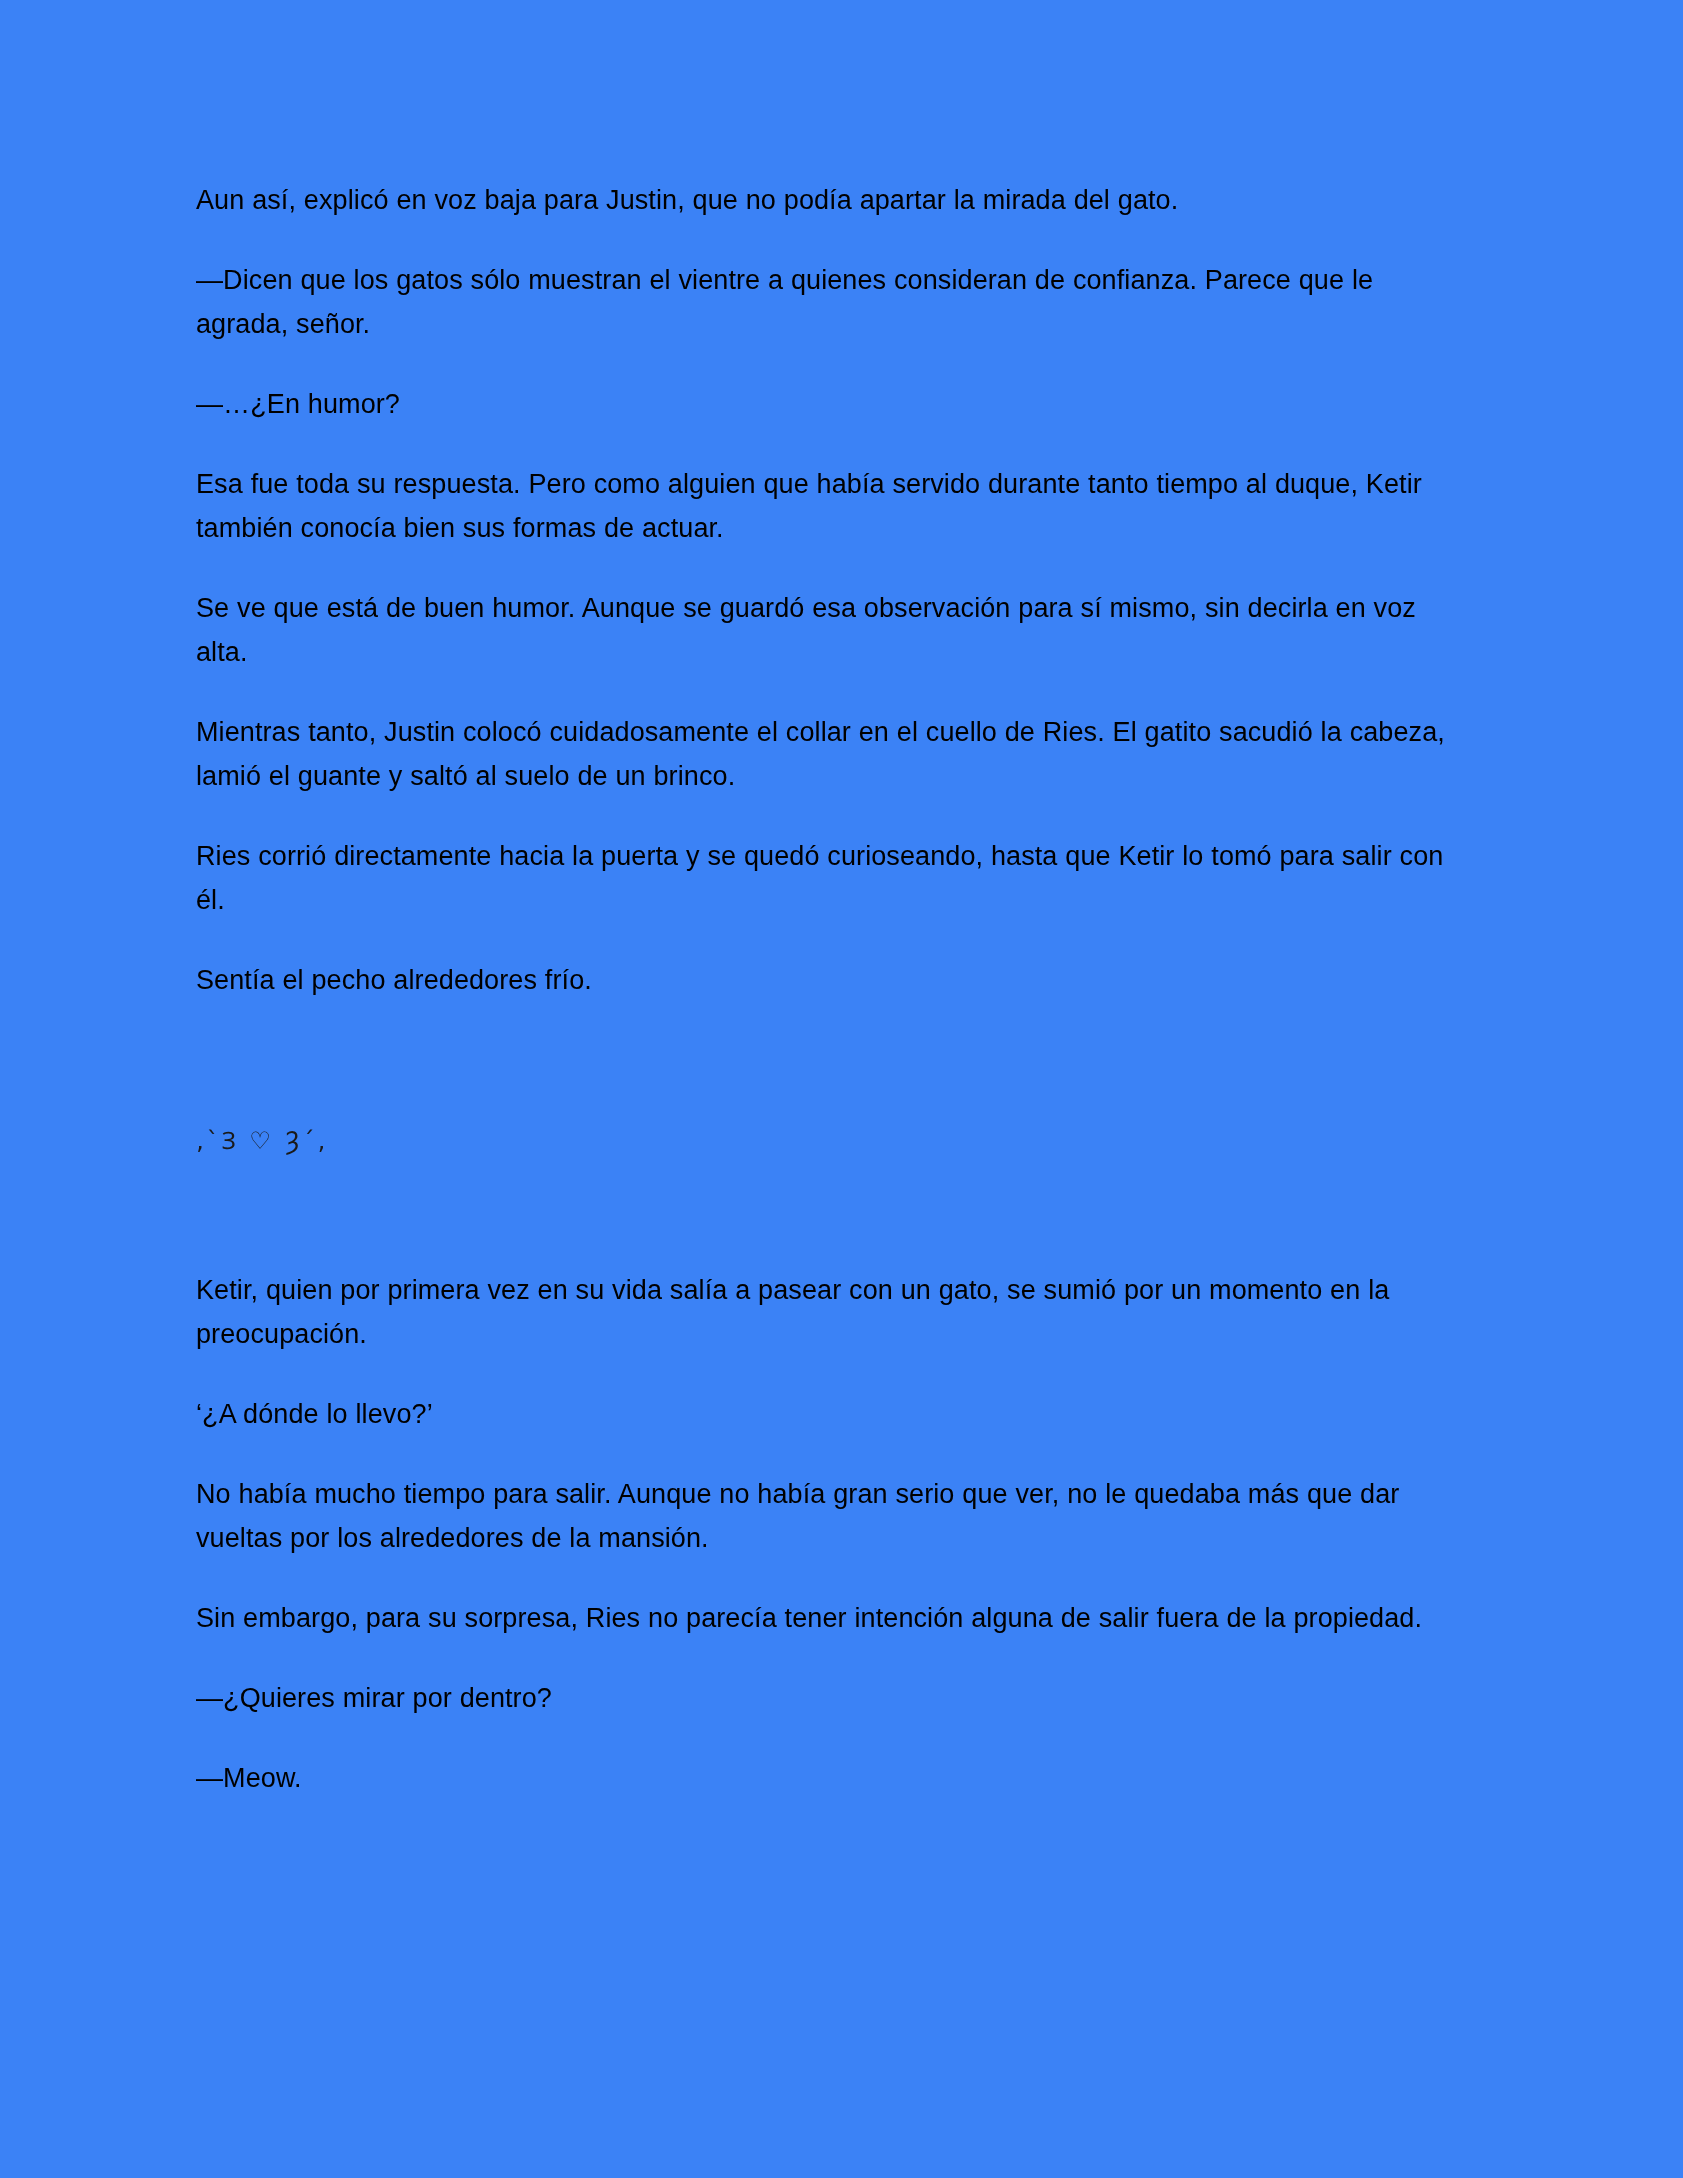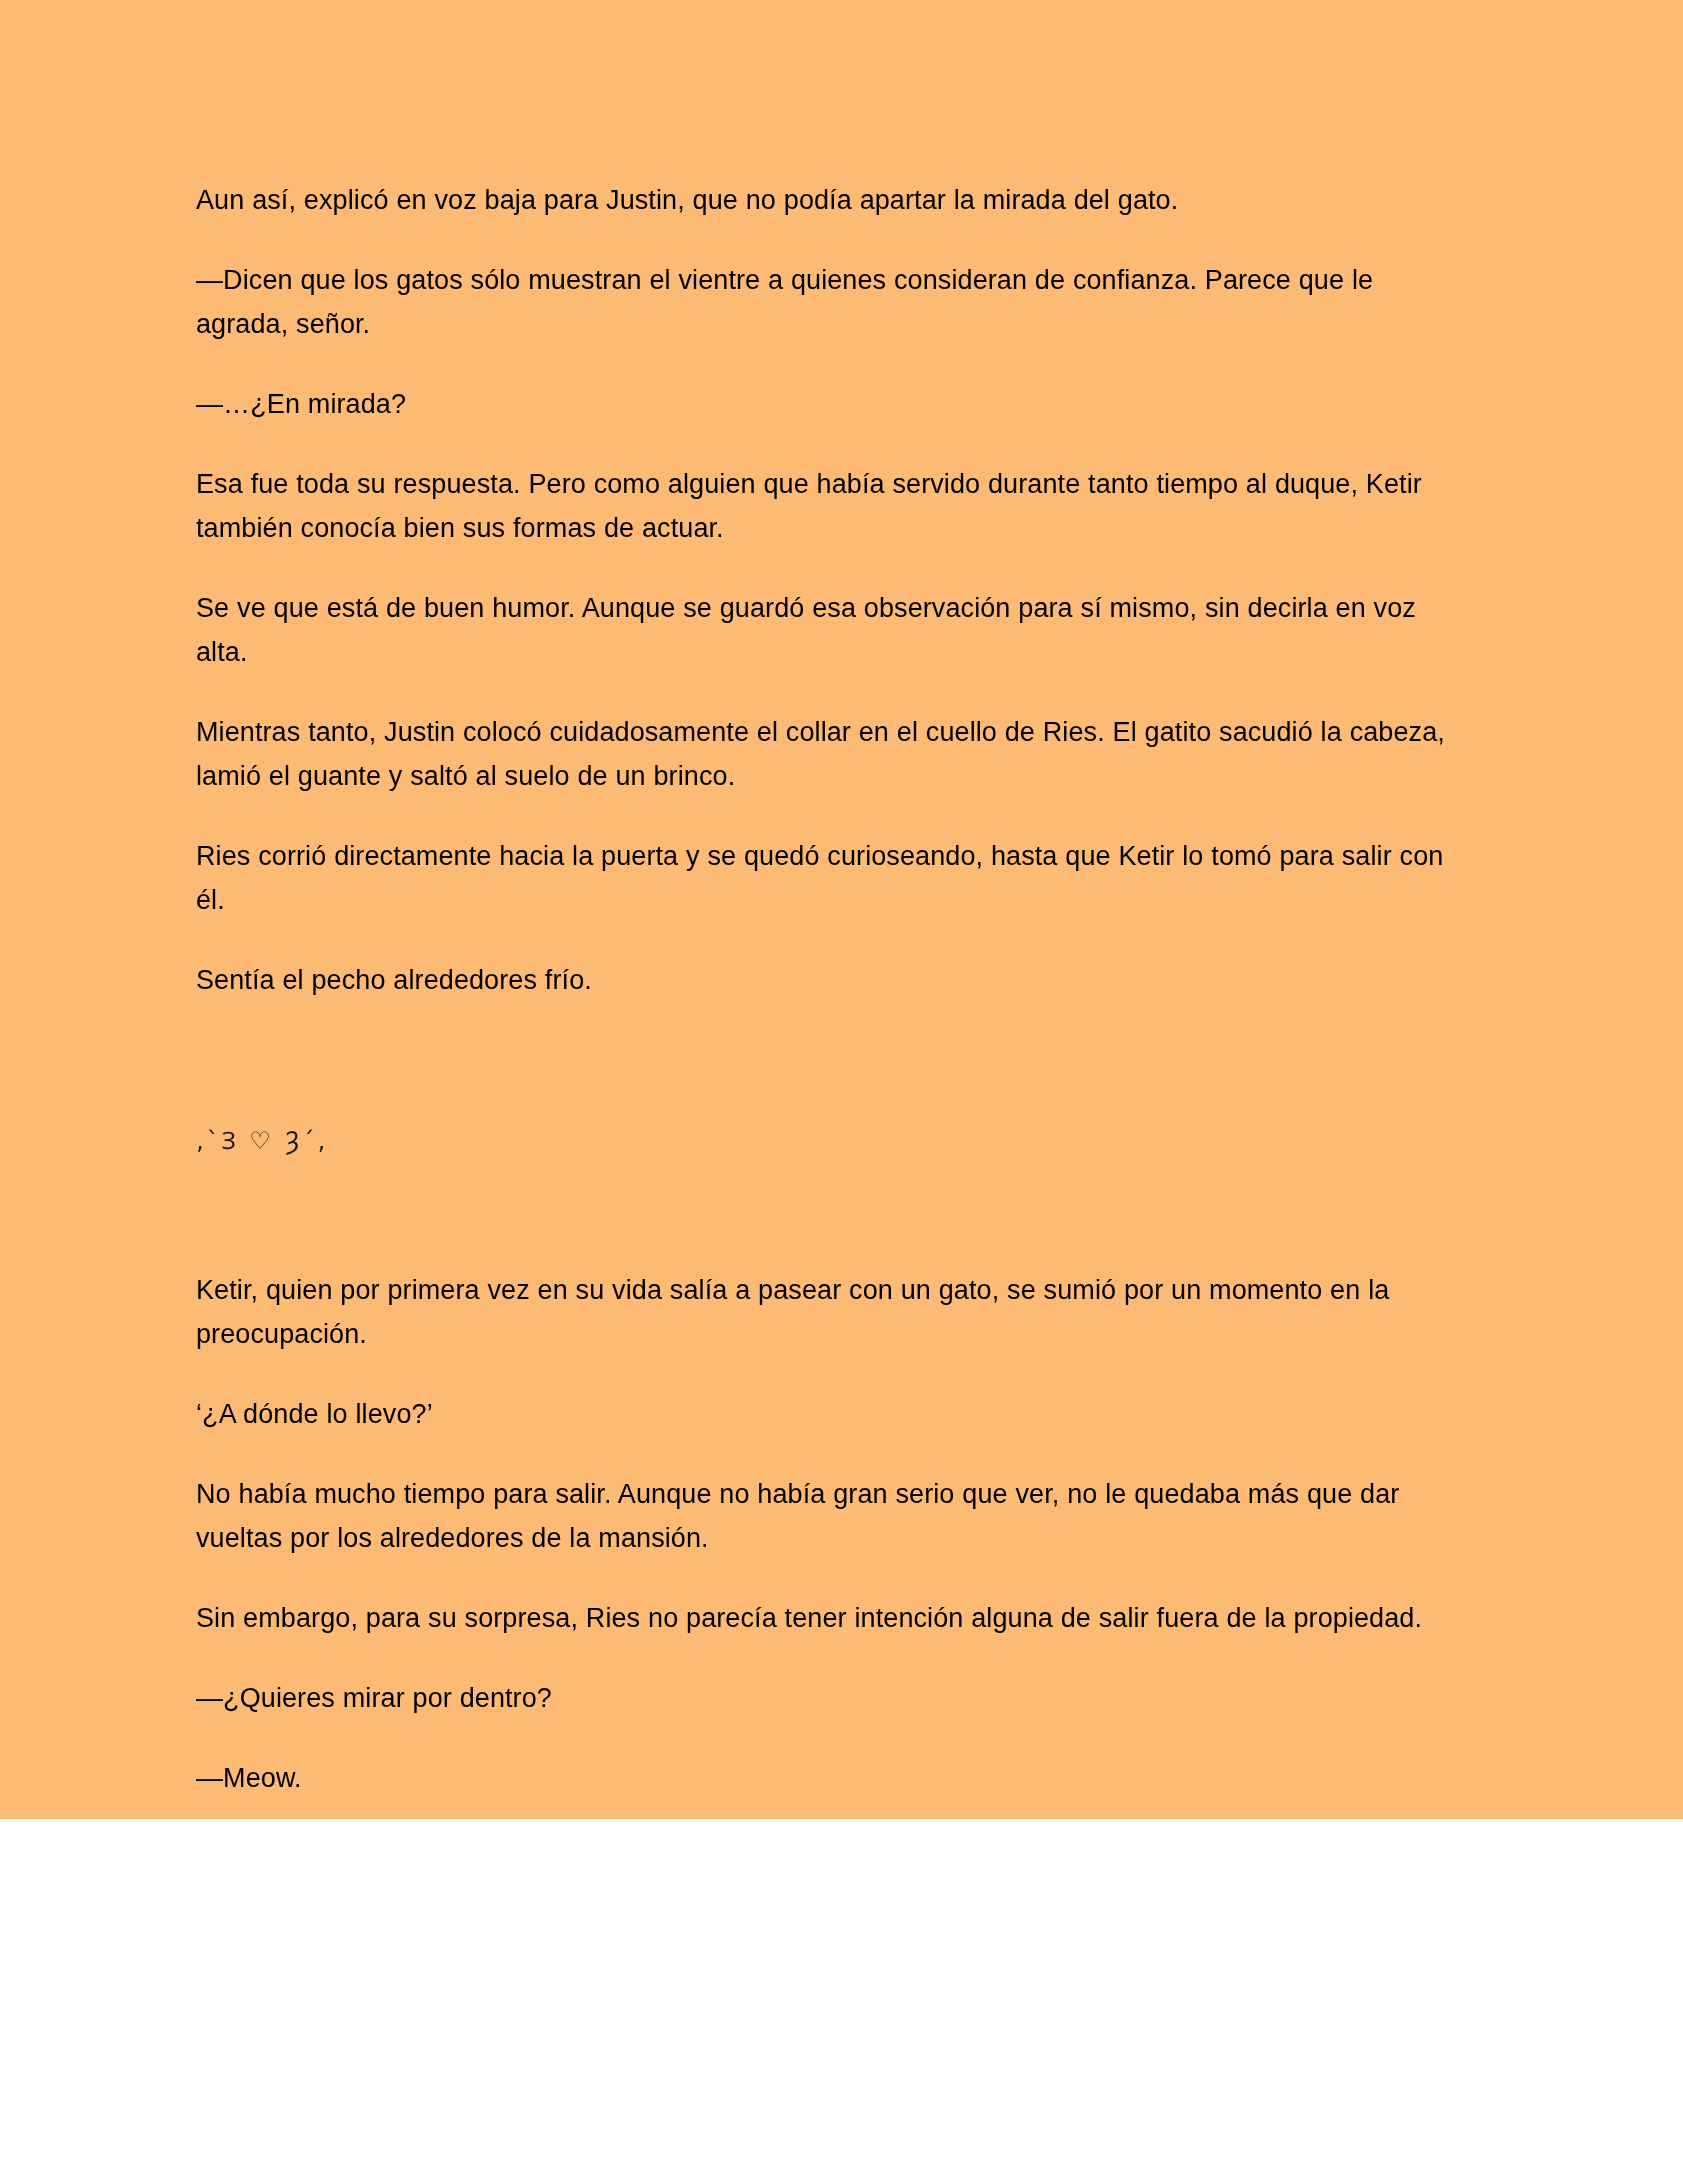--- a/index.html
+++ b/index.html
@@ -14,22 +14,22 @@
     overflow: hidden;
     font-family: "Liberation Sans", "DejaVu Sans", sans-serif;
     color: #000000;
     -webkit-font-smoothing: antialiased;
   }
 
   
   .page {
     position: relative;
     width: 1683px;
-    height: 1819px;
-    background: #fdba74;
+    height: 2178px;
+    background: #3b82f6;
     box-sizing: border-box;
     padding-left: 28px;
   }
 
   
   .doc-body {
     position: absolute;
     left: 196px;
     top: 178px;
     width: 1275px;
@@ -76,21 +76,21 @@
 <body>
 
 <div class="page">
 
   <div class="doc-body">
 
     <p class="para">Aun así, explicó en voz baja para Justin, que no podía apartar la mirada del gato.</p>
 
     <p class="para">—Dicen que los gatos sólo muestran el vientre a quienes consideran de confianza. Parece que le agrada, señor.</p>
 
-    <p class="para">—…¿En mirada?</p>
+    <p class="para">—…¿En humor?</p>
 
     <p class="para">Esa fue toda su respuesta. Pero como alguien que había servido durante tanto tiempo al duque, Ketir también conocía bien sus formas de actuar.</p>
 
     <p class="para">Se ve que está de buen humor. Aunque se guardó esa observación para sí mismo, sin decirla en voz alta.</p>
 
     <p class="para">Mientras tanto, Justin colocó cuidadosamente el collar en el cuello de Ries. El gatito sacudió la cabeza, lamió el guante y saltó al suelo de un brinco.</p>
 
     <p class="para">Ries corrió directamente hacia la puerta y se quedó curioseando, hasta que Ketir lo tomó para salir con él.</p>
 
 

